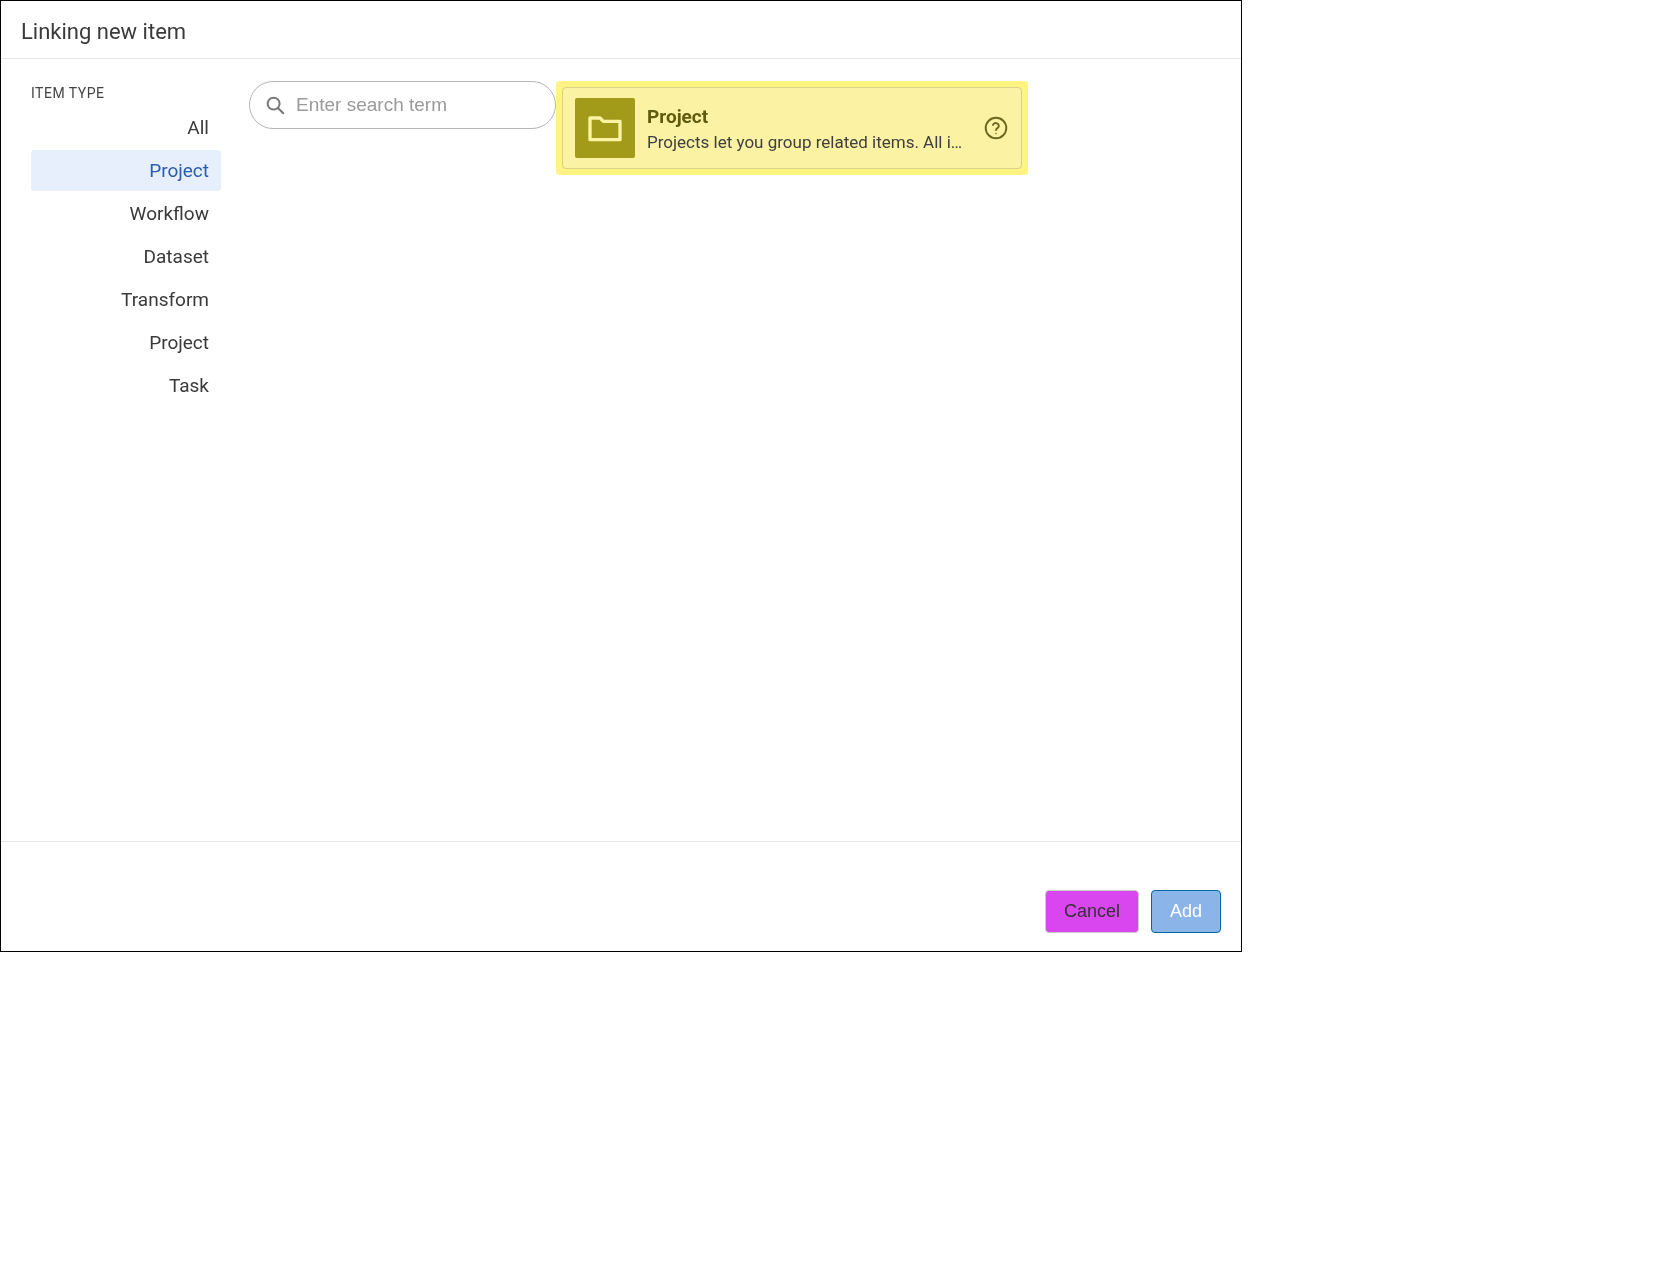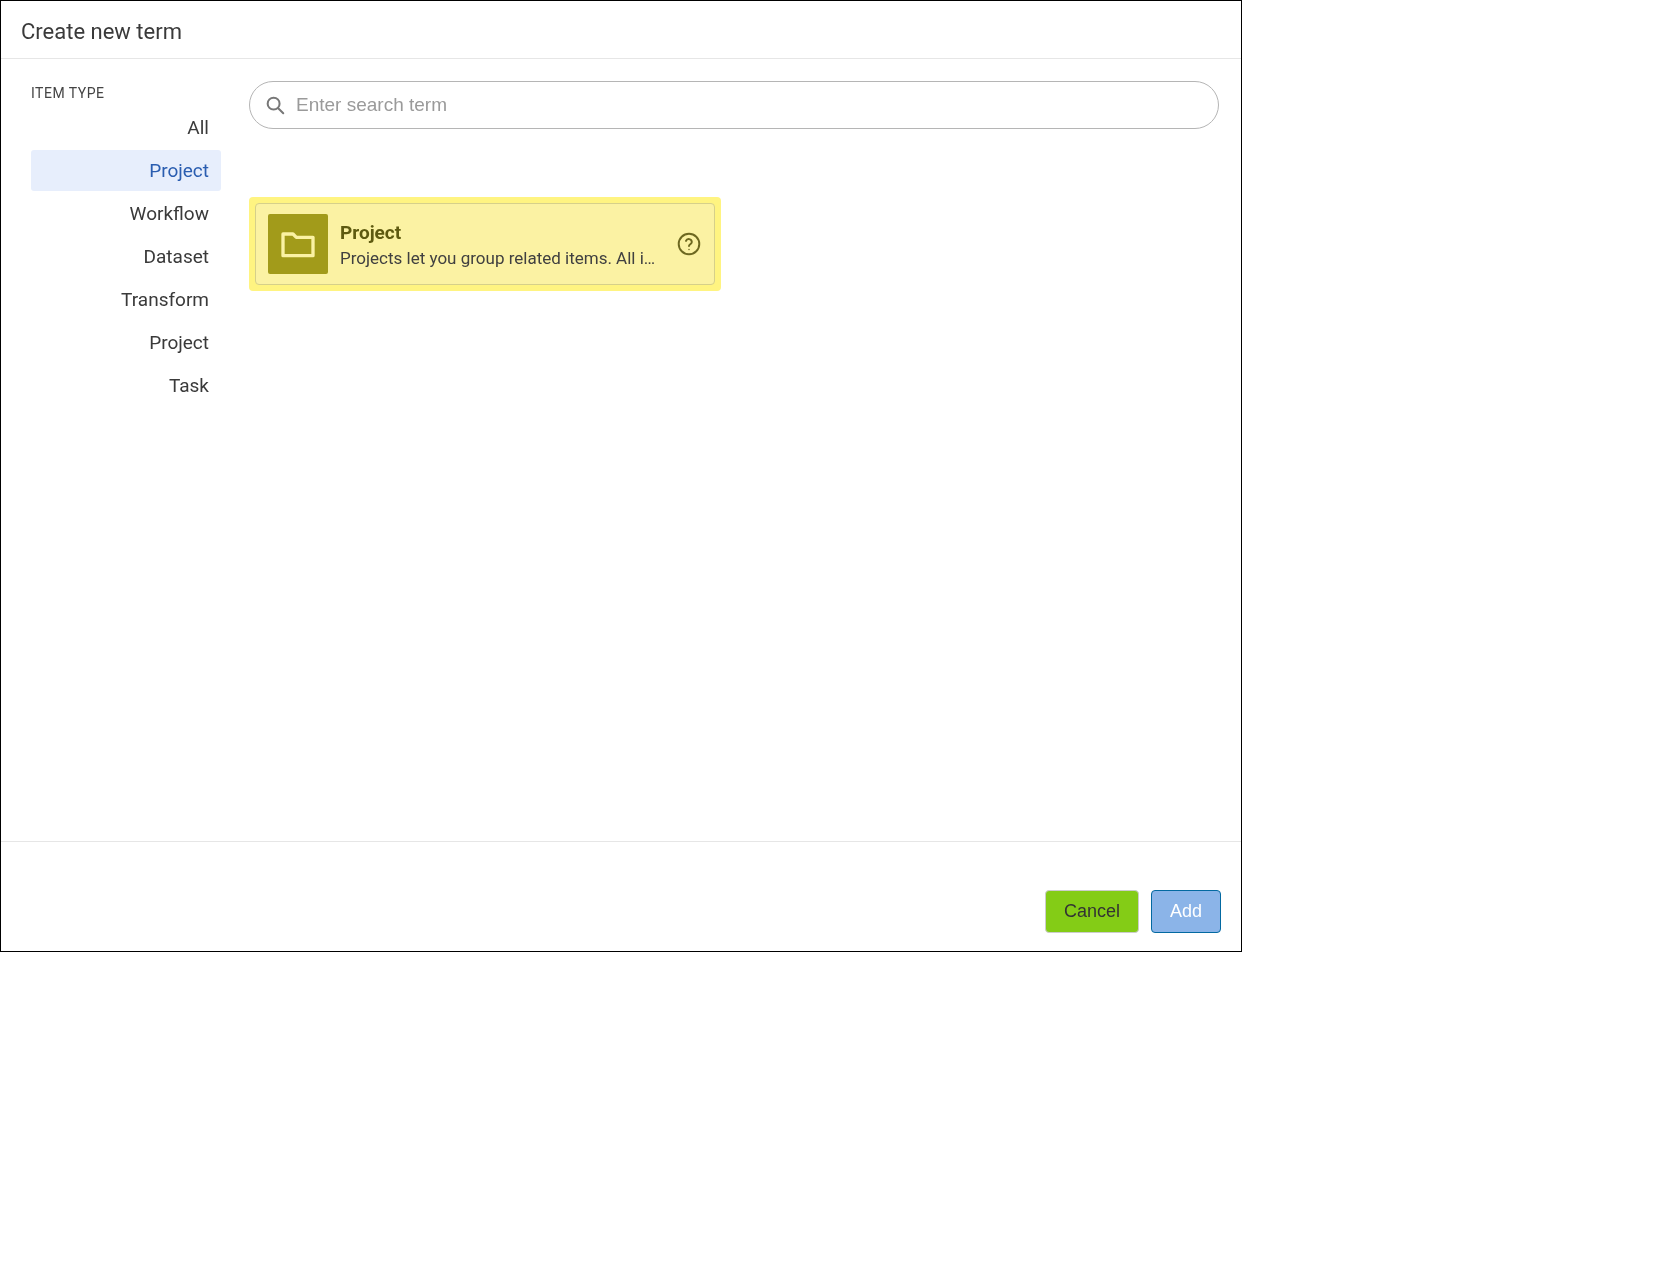--- a/index.html
+++ b/index.html
@@ -53,22 +53,21 @@
       text-align: right;
     }
     .sidebar-item.selected {
       background: #e7eefc;
       color: #2a5db0;
     }
     .main-area {
       flex: 1;
       padding: 22px 22px 0 28px;
       display: flex;
-      flex-direction: column;
-      gap: 44px;
+      flex-direction: row;
     }
     .search-wrap {
       display: flex;
       align-items: center;
       border: 1px solid #b5b5b5;
       border-radius: 26px;
       padding: 0 14px;
       height: 48px;
       margin-bottom: 24px;
       background: #ffffff;
@@ -154,36 +153,36 @@
       gap: 12px;
     }
     .btn {
       font-size: 18px;
       padding: 10px 18px;
       border-radius: 4px;
       cursor: pointer;
       border: 1px solid transparent;
     }
     .btn-cancel {
-      background: #84cc16;
+      background: #d946ef;
       border: 1px solid #cccccc;
       color: #333333;
     }
     .btn-add {
       background: #8bb4e8;
       color: #ffffff;
       border: 1px solid #0369a1;
       cursor: default;
     }
   </style>
 </head>
 <body>
 
 <div class="dialog-header">
-  <div class="dialog-title">Create new term</div>
+  <div class="dialog-title">Linking new item</div>
 </div>
 
 <div class="dialog-body">
 
   <div class="sidebar">
     <div class="sidebar-heading">ITEM TYPE</div>
     <div class="sidebar-item">All</div>
     <div class="sidebar-item selected">Project</div>
     <div class="sidebar-item">Workflow</div>
     <div class="sidebar-item">Dataset</div>

